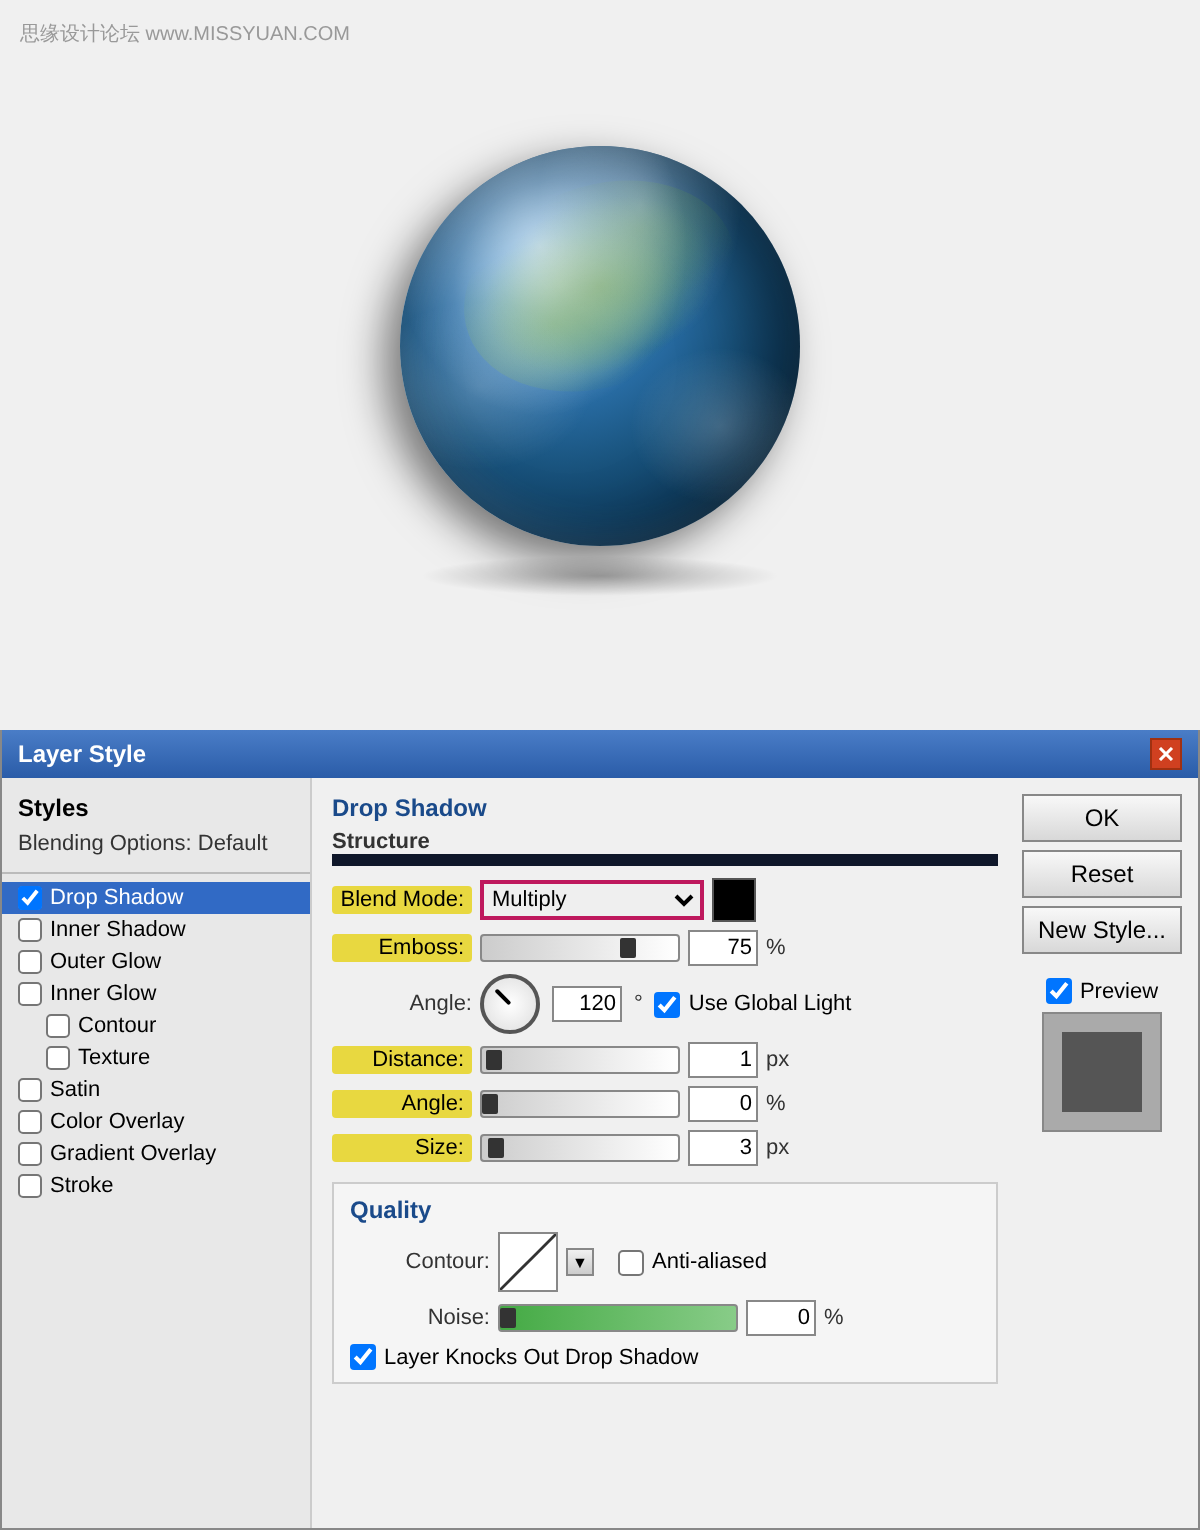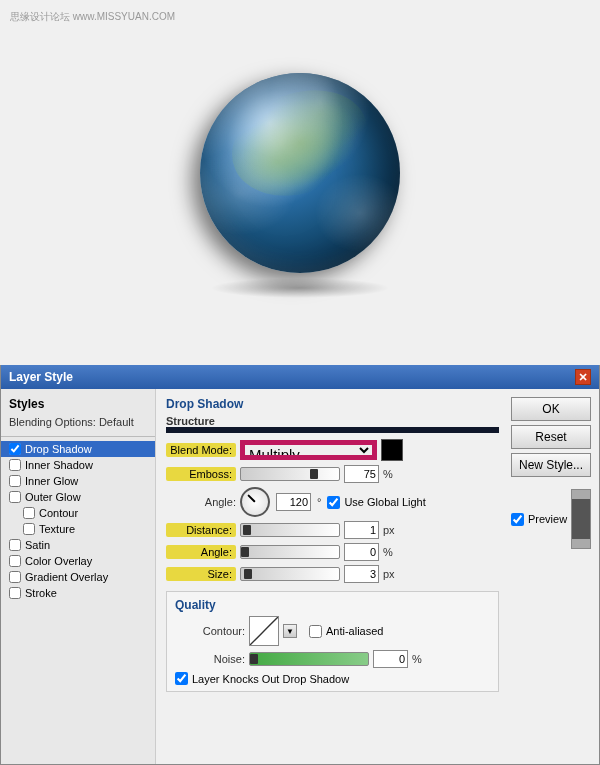--- a/index.html
+++ b/index.html
@@ -197,21 +197,21 @@
       font-size: 12px;
       cursor: pointer;
       display: flex;
       align-items: center;
       justify-content: center;
     }
 
     .preview-section {
       margin-top: 8px;
       display: flex;
-      flex-direction: row;
+      flex-direction: column;
       align-items: center;
       gap: 4px;
       justify-content: space-between;
     }
 
     .preview-checkbox-row {
       display: flex;
       align-items: center;
       gap: 4px;
       font-size: 11px;
@@ -273,24 +273,24 @@
     .field-label-yellow {
       background: #e8d840;
       padding: 1px 4px;
       border-radius: 2px;
       font-size: 11px;
       min-width: 70px;
       text-align: right;
     }
 
     .blend-select {
-      width: 137px;
+      width: 112px;
       height: 20px;
-      font-size: 15px;
-      border: 5px solid #be185d;
+      font-size: 11px;
+      border: 2px solid #be185d;
     }
 
     .color-swatch {
       width: 22px;
       height: 22px;
       background: #000;
       border: 1px solid #555;
       cursor: pointer;
     }
 
@@ -463,25 +463,25 @@
       <div class="style-item active">
         <input type="checkbox" checked="" style="">
         <span>Drop Shadow</span>
       </div>
       <div class="style-item">
         <input type="checkbox" style="">
         <span>Inner Shadow</span>
       </div>
       <div class="style-item">
         <input type="checkbox" style="">
+        <span>Outer Glow</span>
+      </div>
+      <div class="style-item">
+        <input type="checkbox" style="">
         <span>Inner Glow</span>
-      </div>
-      <div class="style-item">
-        <input type="checkbox" style="">
-        <span>Outer Glow</span>
       </div>
       <div class="style-item sub-item">
         <input type="checkbox" style="">
         <span>Contour</span>
       </div>
       <div class="style-item sub-item">
         <input type="checkbox" style="">
         <span>Texture</span>
       </div>
       <div class="style-item">

